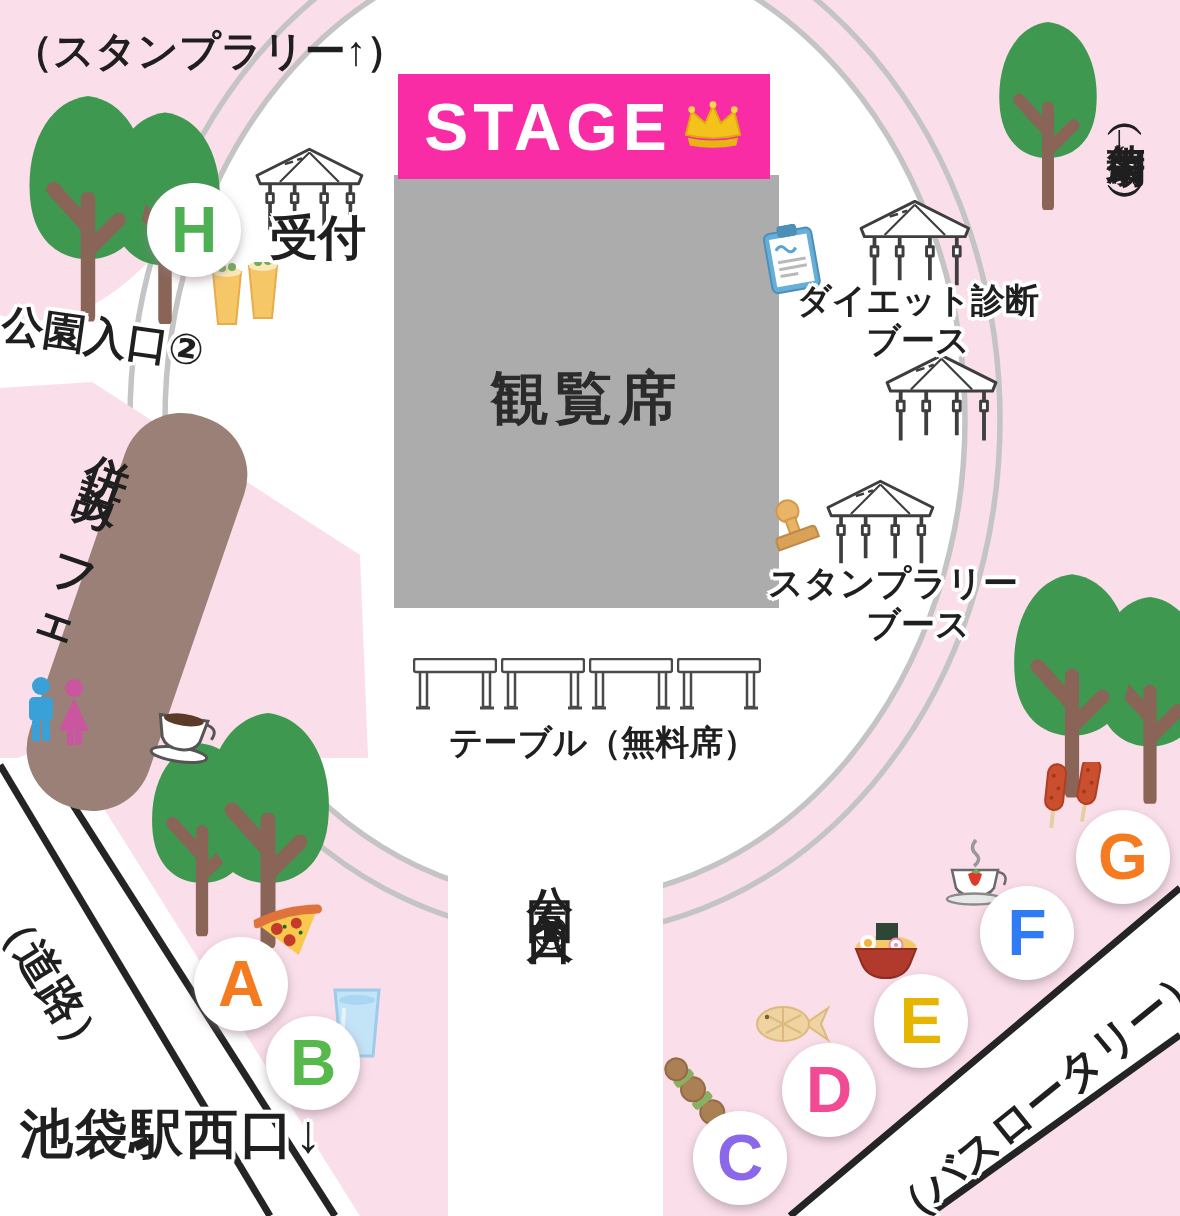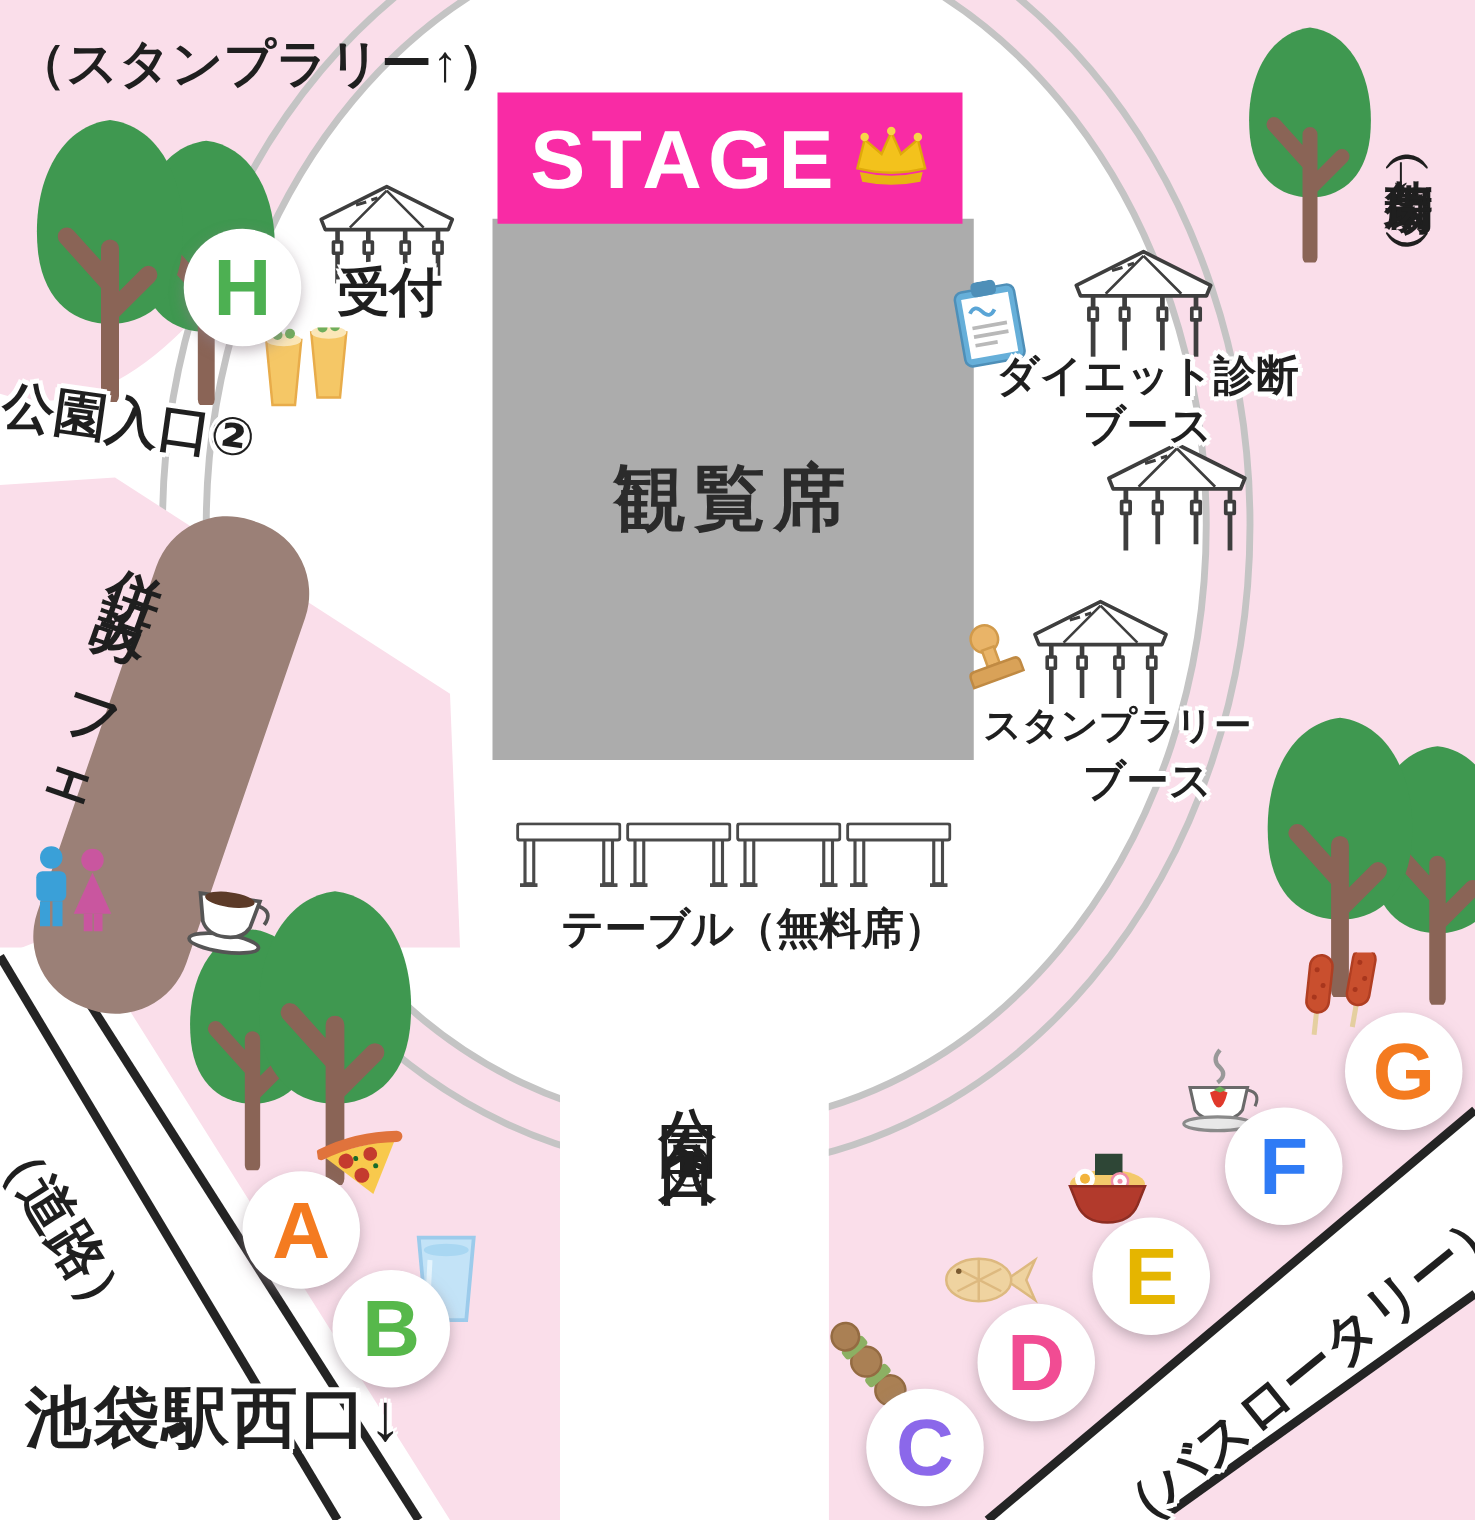--- a/index.html
+++ b/index.html
@@ -15,25 +15,25 @@
   .stage-banner span{color:#fff;font-size:66px;font-weight:900;letter-spacing:5px;}
   .stall{position:absolute;width:94px;height:94px;border-radius:50%;background:#fff;
         box-shadow:0 4px 10px rgba(140,125,135,.55);display:flex;align-items:center;justify-content:center;}
   .stall span{font-size:64px;font-weight:900;line-height:1;}
   .c-a{color:#F47B20}.c-b{color:#57B84B}.c-c{color:#8B68EA}.c-d{color:#F14C93}
   .c-e{color:#E5B500}.c-f{color:#2F7BF5}.c-g{color:#F47B20}.c-h{color:#4DB052}
   .icon{position:absolute;}
   #lbl-metropolitan{left:12px;top:24px;font-size:41px;}
   #lbl-entrance2{left:6px;top:296px;font-size:42px;transform:rotate(8deg);transform-origin:0 0;}
   #lbl-theater{left:1100px;top:112px;font-size:38px;letter-spacing:2px;}
-  #lbl-reception{left:270px;top:206px;font-size:42px;}
+  #lbl-reception{left:270px;top:206px;font-size:48px;}
   #lbl-kanran{left:394px;top:360px;width:385px;text-align:center;font-size:58px;letter-spacing:6px;color:#2b2b2b;}
   #lbl-diet1{left:768px;top:278px;width:300px;text-align:center;font-size:34px;}
   #lbl-diet2{left:768px;top:318px;width:300px;text-align:center;font-size:34px;}
-  #lbl-stamp1{left:744px;top:560px;width:300px;text-align:center;font-size:30px;}
+  #lbl-stamp1{left:768px;top:560px;width:300px;font-size:35px;}
   #lbl-stamp2{left:768px;top:602px;width:300px;text-align:center;font-size:34px;}
   #lbl-tables{left:418px;top:720px;width:370px;text-align:center;font-size:34px;}
   #lbl-entrance1{left:520px;top:850px;font-size:46px;letter-spacing:14px;}
   #lbl-station{left:20px;top:1099px;font-size:53px;font-weight:700;letter-spacing:2px;}
   #lbl-road{left:28px;top:892px;font-size:44px;transform:rotate(58deg);transform-origin:0 0;}
   #lbl-busrotary{left:846px;top:1068px;width:400px;text-align:center;font-size:43px;transform:rotate(-39deg);}
   #lbl-cafe{left:95px;top:424px;font-size:45px;letter-spacing:20px;transform:rotate(19deg);transform-origin:26px 0;}
 </style>
 </head>
 <body>

